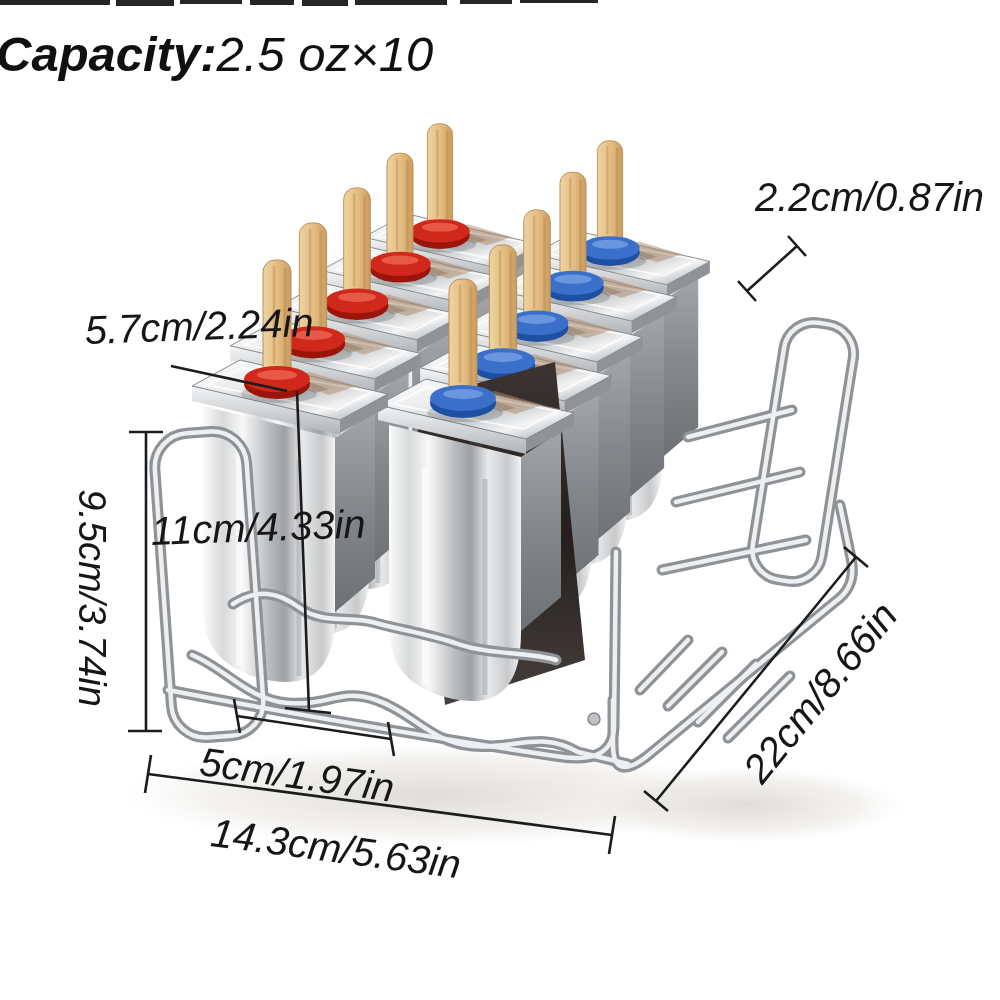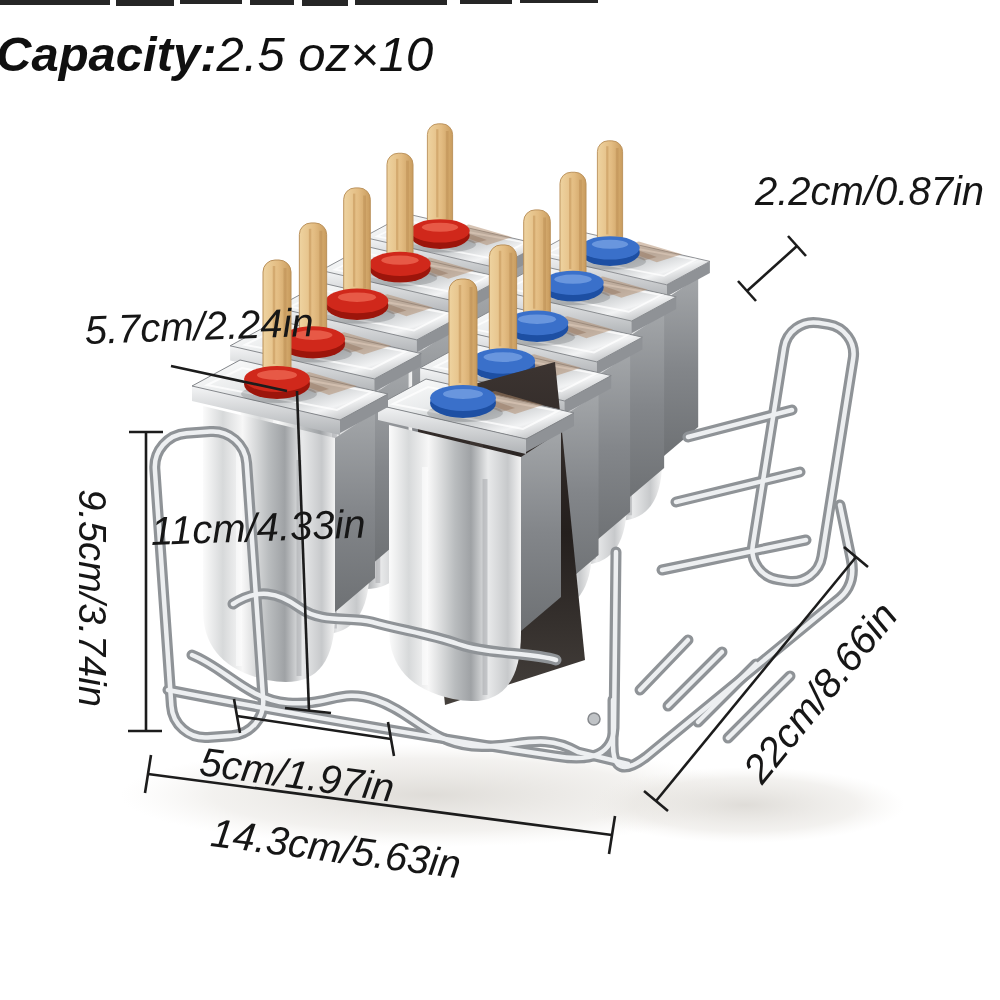--- a/index.html
+++ b/index.html
@@ -11,21 +11,21 @@
   .lbl{
     position:absolute;font-style:italic;font-size:40px;line-height:1;
     white-space:nowrap;color:#161616;letter-spacing:0px;
   }
   #capacity{
     position:absolute;left:-4px;top:26px;font-size:49px;font-style:italic;
     white-space:nowrap;color:#101010;
   }
   #capacity .cap-k{font-weight:800;}
   #capacity .cap-v{font-weight:400;}
-  #dim-lid-edge{left:755px;top:171px;}
+  #dim-lid-edge{left:755px;top:177px;}
   #dim-lid-length{left:84px;top:310px;transform:rotate(-2deg);transform-origin:left top;}
   #dim-frame-height{left:92px;top:598px;transform:translate(-50%,-50%) rotate(90deg);font-size:38px;}
   #dim-mold-height{left:150px;top:511px;transform:rotate(-2deg);transform-origin:left top;}
   #dim-mold-spacing{left:203px;top:741px;transform:rotate(8deg);transform-origin:left top;}
   #dim-frame-width{left:214px;top:812px;transform:rotate(7.5deg);transform-origin:left top;}
   #dim-frame-depth{left:820px;top:692px;transform:translate(-50%,-50%) rotate(-51deg);}
 </style>
 </head>
 <body>
 

